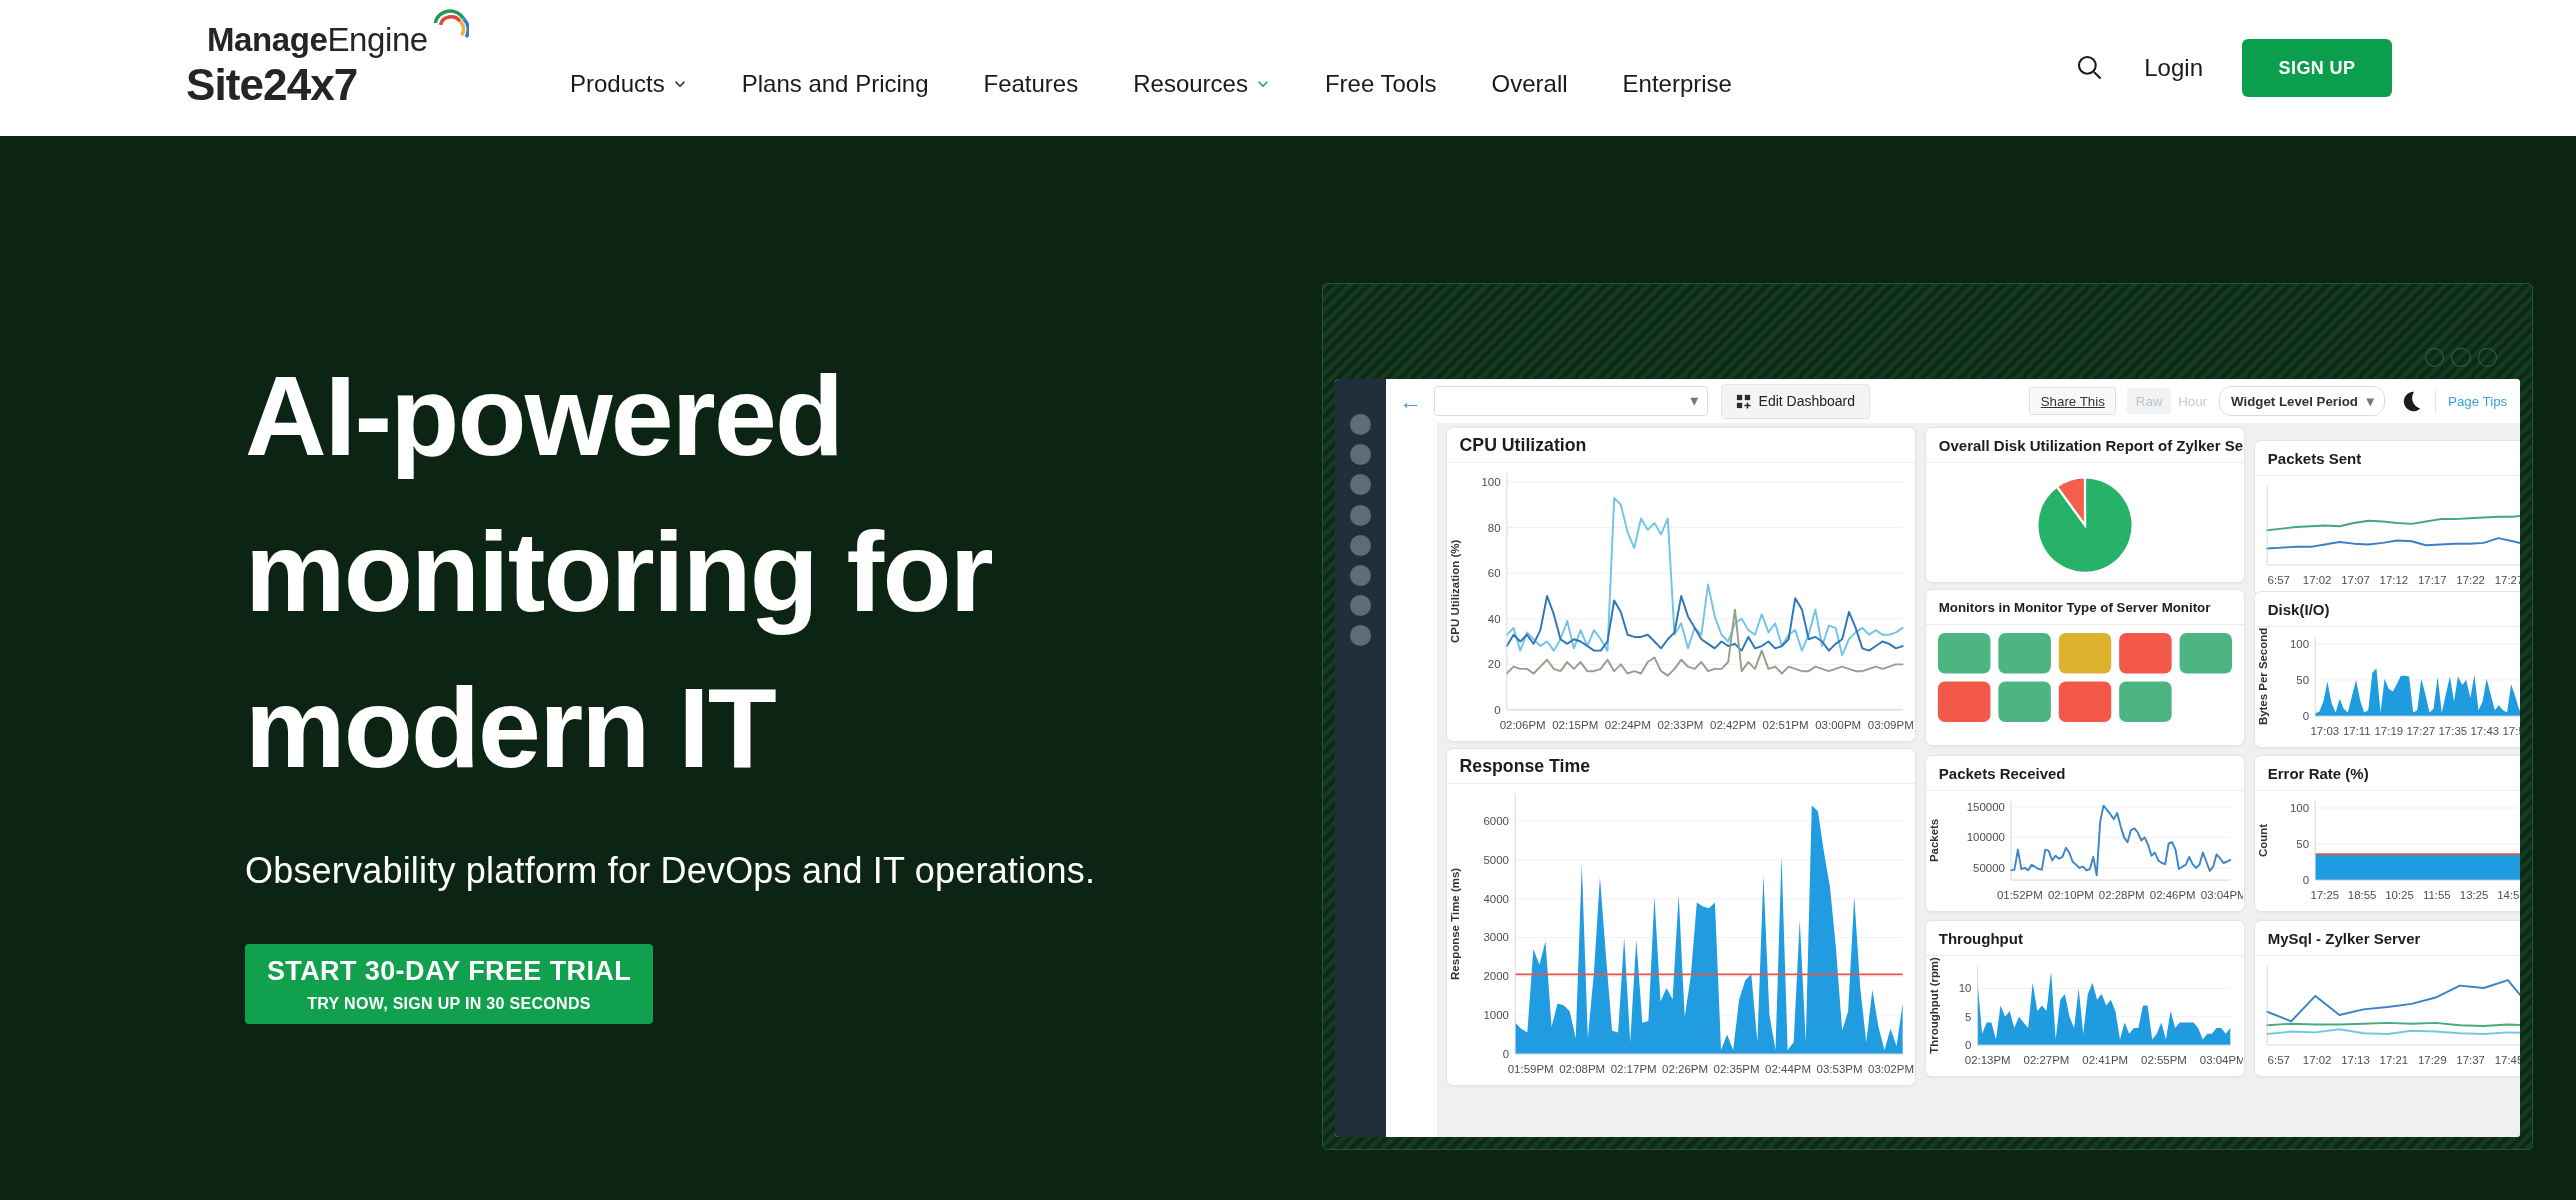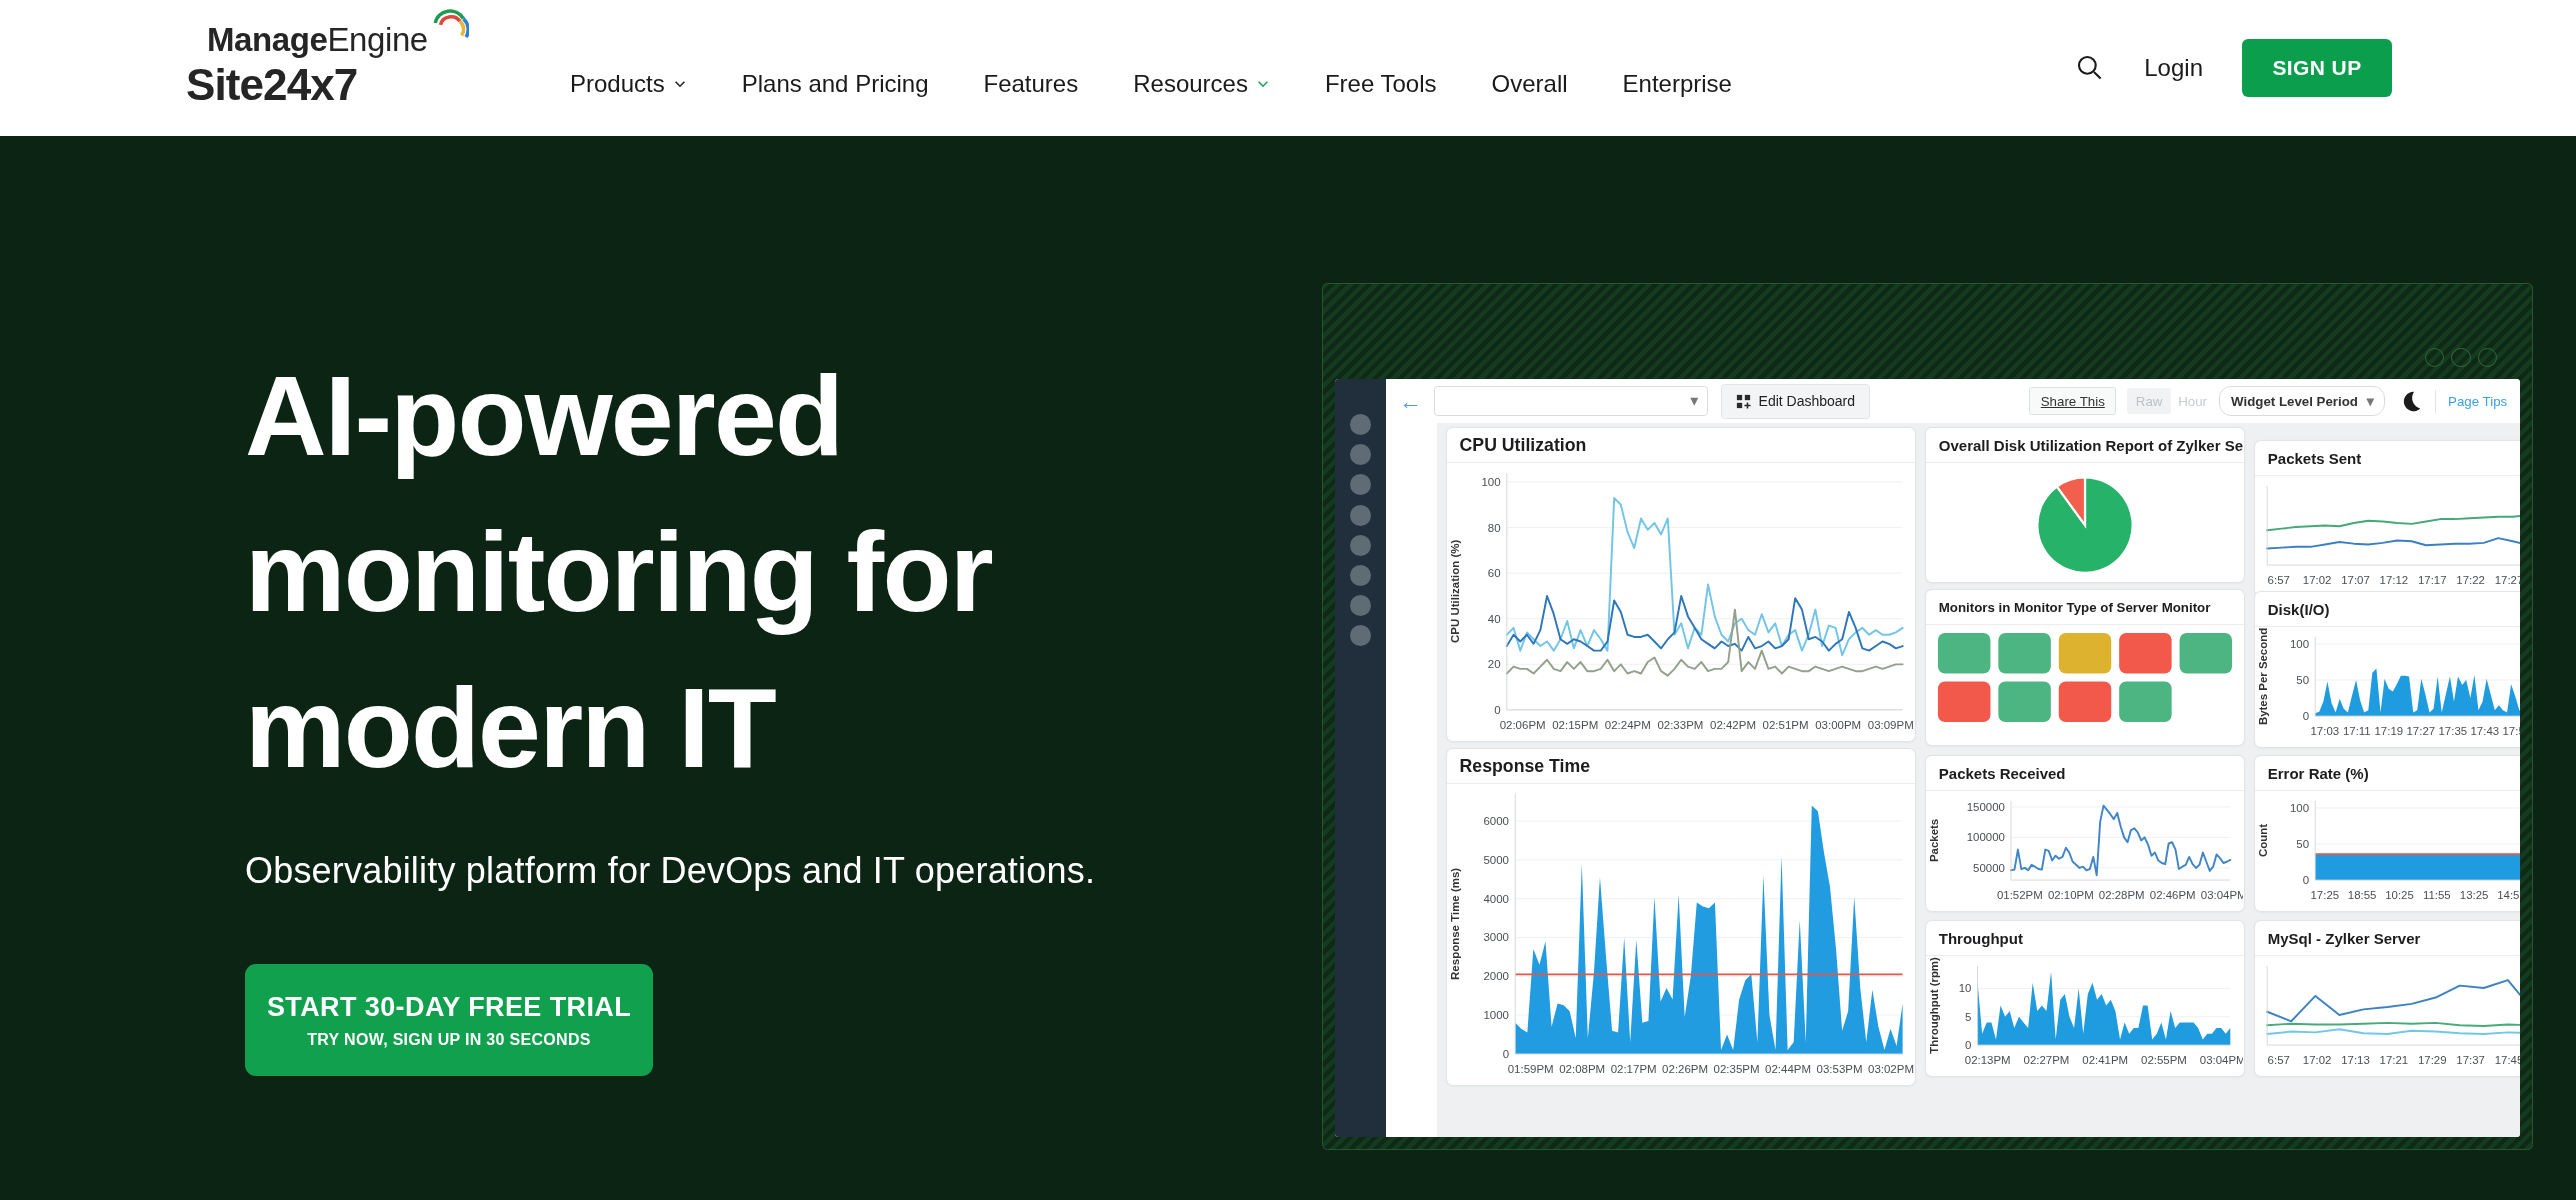--- a/index.html
+++ b/index.html
@@ -12,28 +12,28 @@
   .logo-top { font-size:33px; color:#252525; letter-spacing:-0.4px; position:relative; }
   .logo-top .b { font-weight:bold;margin-left:21px; }
   .logo-top svg { position:absolute; right:-41px; top:-12.4px; }
   .logo-prod { font-size:44px; font-weight:bold; color:#252525; letter-spacing:-0.9px; margin-top:0.9px; }
   .nav { position:absolute; left:570px; top:0; height:168px; display:flex; align-items:center; gap:55px; }
   .nav-item { font-size:24px; color:#1a1a1a; display:flex; align-items:center; gap:8px; cursor:pointer; white-space:nowrap; }
   .chev { width:14px; height:14px; display:inline-block; }
   .nav-right { position:absolute; right:184px; top:0; height:136px; display:flex; align-items:center; gap:39px; }
   .login { font-size:24px; color:#1a1a1a; cursor:pointer; }
   .signup { width:150px; height:58px; background:#0b9e4d; border:none; border-radius:6.2px; color:#fff;
-            font-size:21px; font-weight:bold; font-family:"Liberation Sans",sans-serif; cursor:pointer; letter-spacing:0.4px; }
+            font-size:18px; font-weight:bold; font-family:"Liberation Sans",sans-serif; cursor:pointer; letter-spacing:0.4px; }
 
   
   .hero-title { position:absolute; left:245px; top:338px; width:990px; color:#ffffff;
                 font-size:113px; line-height:156px; font-weight:bold; letter-spacing:-1.8px; }
   .hero-sub { position:absolute; left:245px; top:850px; color:#ffffff; font-size:36px; letter-spacing:0.2px; }
-  .cta { position:absolute; left:245px; top:964px; width:408px; height:112px; background:#10a04e; border:none;
-         border-radius:11px; color:#fff; cursor:pointer; font-family:"Liberation Sans",sans-serif;
+  .cta { position:absolute; left:245px; top:944px; width:408px; height:80px; background:#10a04e; border:none;
+         border-radius:4px; color:#fff; cursor:pointer; font-family:"Liberation Sans",sans-serif;
          display:flex; flex-direction:column; align-items:center; justify-content:center; gap:8px; }
   .cta .l1 { font-size:27px; font-weight:bold; letter-spacing:0.4px; }
   .cta .l2 { font-size:16px; font-weight:bold; letter-spacing:0.3px; }
 
   
   .frame { position:absolute; left:1322px; top:283px; width:1211px; height:867px; border-radius:5.3px;
            background:repeating-linear-gradient(135deg, #143a20 0px, #143a20 4.4px, #0e2a16 4.4px, #0e2a16 8.8px);
            border:1.8px solid #27572f; }
   .frame-dots { position:absolute; right:35px; top:64px; display:flex; gap:7px; }
   .frame-dots .fd { width:19.4px; height:19.4px; border-radius:50%; border:1.8px solid #34683e; }

